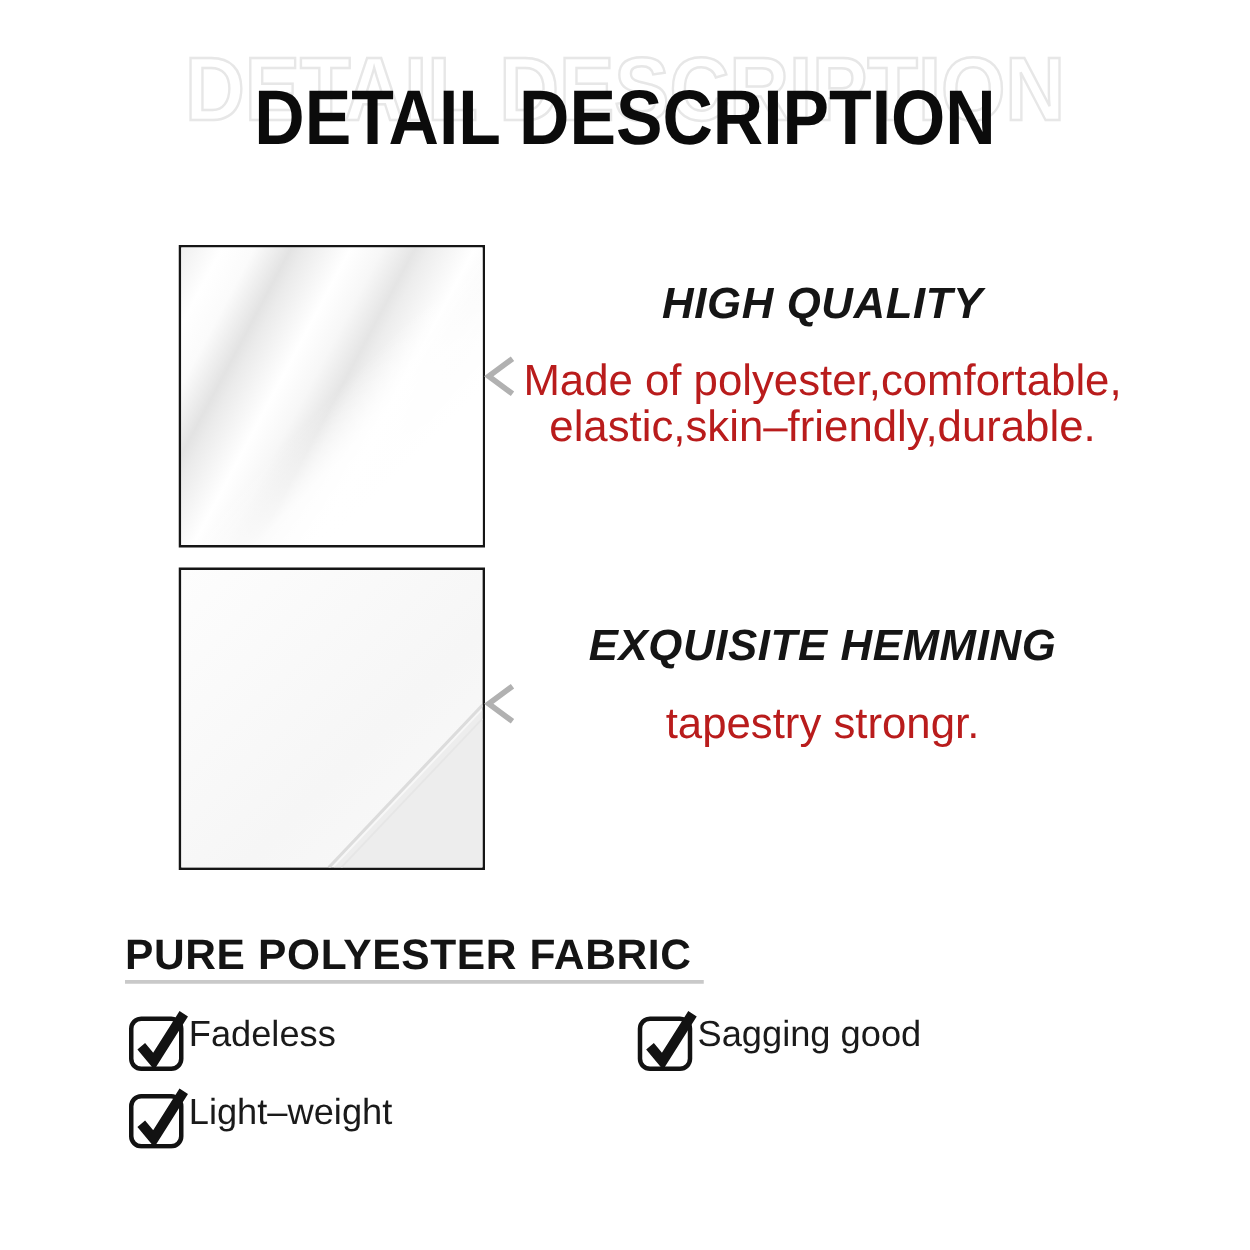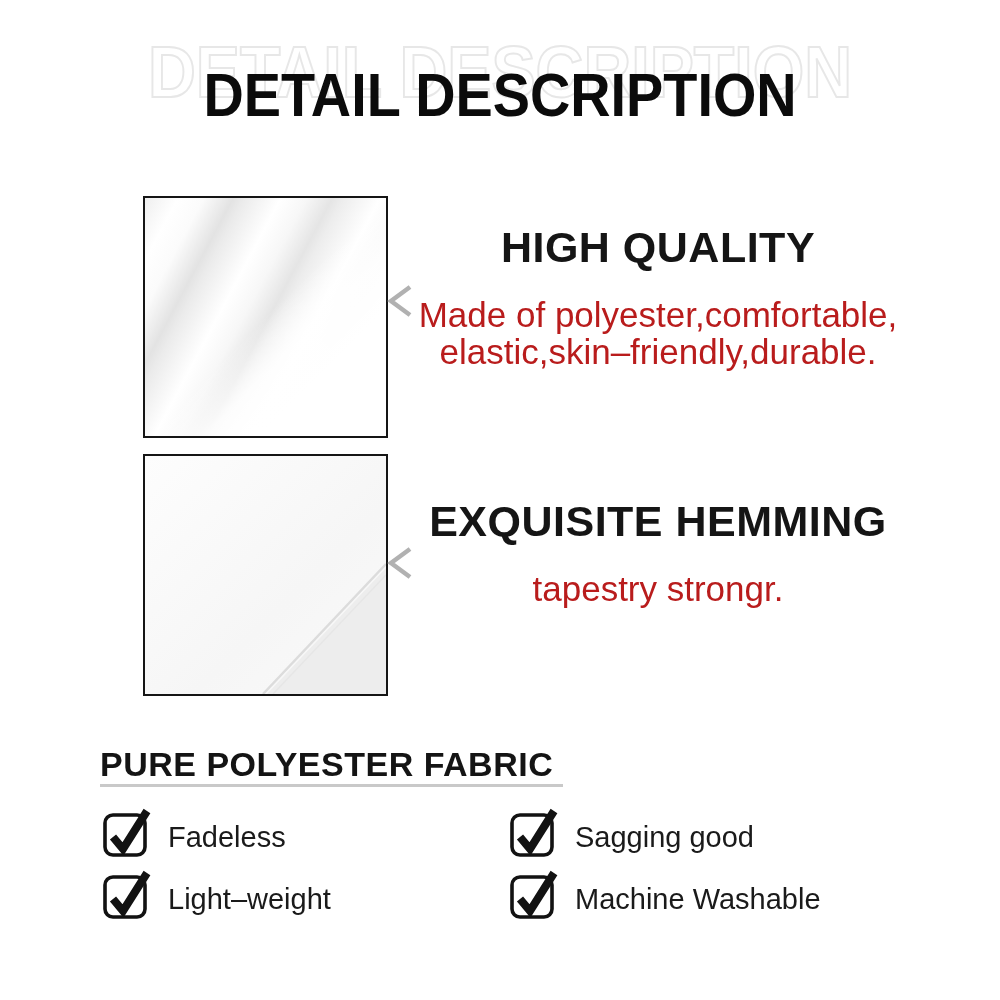--- a/index.html
+++ b/index.html
@@ -38,37 +38,37 @@
   
   .chevron{position:absolute;left:387px;width:26px;height:34px;}
   .chevron-1{top:284px;}
   .chevron-2{top:546px;}
   .chevron svg{display:block;width:100%;height:100%;}
   
   .feature{position:absolute;left:408px;width:500px;text-align:center;}
   .feature-1{top:222px;}
   .feature-2{top:496px;}
   .feature h2{
-    margin:0;font-size:43px;line-height:1.2;font-weight:700;letter-spacing:0.5px;
-    color:#151515;white-space:nowrap;
+    margin:0;font-size:35px;line-height:1.2;font-weight:700;letter-spacing:0.5px;
+    color:#151515;white-space:nowrap;font-style:italic;
   }
   .feature p{margin:22px 0 0;font-size:35px;line-height:37px;color:#b91c1c;}
   .bl{display:block;white-space:nowrap;}
   
   .fabric-title{
     position:absolute;left:100px;top:745px;margin:0;
     font-size:34px;font-weight:700;letter-spacing:0.5px;color:#141414;white-space:nowrap;
   }
   .fabric-underline{position:absolute;left:100px;top:784px;width:463px;height:3px;background:#c9c9c9;}
   .features-grid{
     position:absolute;left:101px;top:807px;margin:0;padding:0;list-style:none;
     display:grid;grid-auto-flow:column;
     grid-template-rows:repeat(2,50px);grid-template-columns:407px auto;row-gap:12px;
   }
-  .feature-item{display:flex;align-items:center;gap:17px;white-space:nowrap;}
+  .feature-item{display:flex;white-space:nowrap;}
   .checkbox-icon svg{display:block;}
   .feature-label{font-size:29px;color:#1a1a1a;position:relative;top:5px;}
 </style>
 </head>
 <body>
 
 <div class="canvas">
 
   <div class="ghost-title">DETAIL DESCRIPTION</div>
   <h1 class="title">DETAIL DESCRIPTION</h1>
@@ -144,24 +144,15 @@
     </li>
     <li class="feature-item">
       <span class="checkbox-icon">
         <svg width="50" height="50" viewBox="0 0 50 50">
           <rect x="4" y="8" width="40" height="40" rx="8" fill="none" stroke="#121212" stroke-width="3.6"></rect>
           <path d="M12 30 L22 42 L46 4" fill="none" stroke="#121212" stroke-width="8" stroke-linecap="butt" stroke-linejoin="miter"></path>
         </svg>
       </span>
       <span class="feature-label">Sagging good</span>
     </li>
-    <li class="feature-item">
-      <span class="checkbox-icon">
-        <svg width="50" height="50" viewBox="0 0 50 50">
-          <rect x="4" y="8" width="40" height="40" rx="8" fill="none" stroke="#121212" stroke-width="3.6"></rect>
-          <path d="M12 30 L22 42 L46 4" fill="none" stroke="#121212" stroke-width="8" stroke-linecap="butt" stroke-linejoin="miter"></path>
-        </svg>
-      </span>
-      <span class="feature-label">Machine Washable</span>
-    </li>
   </ul>
 
 </div>
 
 </body></html>

